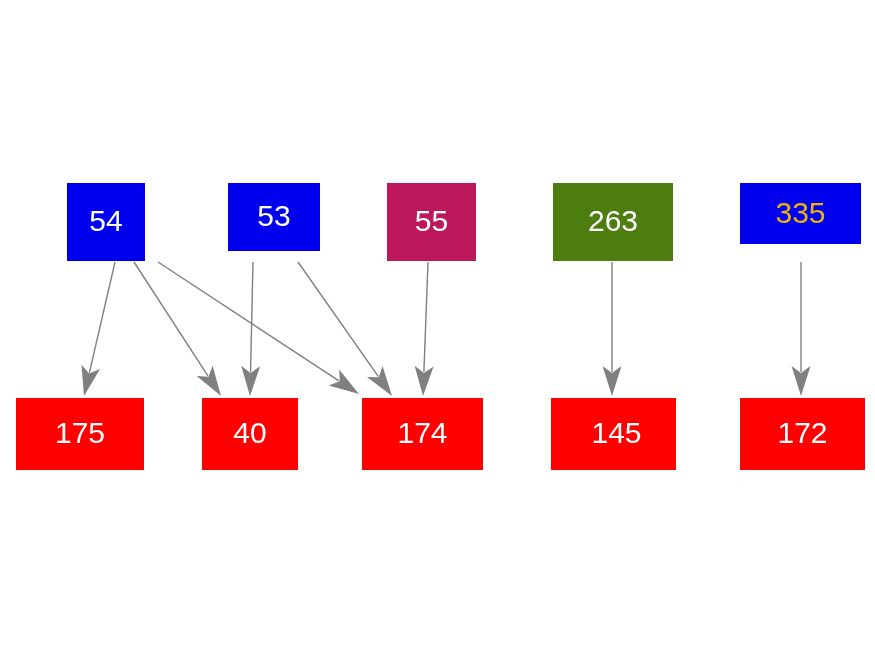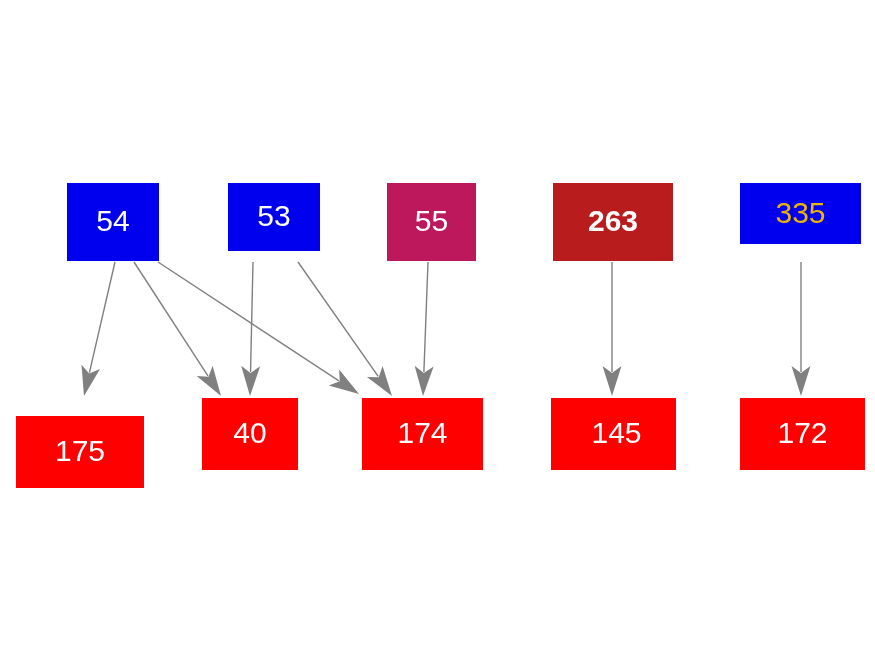--- a/index.html
+++ b/index.html
@@ -85,36 +85,36 @@
         <line x1="612" y1="262" x2="612" y2="372" stroke="#808080" stroke-width="1.4"></line>
         <polygon points="612,396 602.5,366 612,373 621.5,366" fill="#808080"></polygon>
       </g>
       <g>
         <line x1="801" y1="262" x2="801" y2="372" stroke="#808080" stroke-width="1.4"></line>
         <polygon points="801,396 791.5,366 801,373 810.5,366" fill="#808080"></polygon>
       </g>
     </svg>
 
   <div id="node-layer">
-      <div class="node node-source" style="left: 67px; top: 183px; width: 92px; height: 78px; background: rgb(0, 0, 238); color: rgb(255, 255, 255);">
+      <div class="node node-source" style="left: 67px; top: 183px; width: 78px; height: 78px; background: rgb(0, 0, 238); color: rgb(255, 255, 255);">
         <span class="node-label">54</span>
       </div>
       <div class="node node-source" style="left: 228px; top: 183px; width: 92px; height: 68px; background: rgb(0, 0, 238); color: rgb(255, 255, 255);">
         <span class="node-label">53</span>
       </div>
       <div class="node node-source" style="left: 387px; top: 183px; width: 89px; height: 78px; background: #be185d; color: rgb(255, 255, 255);">
         <span class="node-label">55</span>
       </div>
-      <div class="node node-source" style="left: 553px; top: 183px; width: 120px; height: 78px; background: #b91c1c; color: rgb(255, 255, 255); font-weight: bold;">
+      <div class="node node-source" style="left: 553px; top: 183px; width: 120px; height: 78px; background: #4d7c0f; color: rgb(255, 255, 255);">
         <span class="node-label">263</span>
       </div>
       <div class="node node-source" style="left: 740px; top: 183px; width: 121px; height: 61px; background: rgb(0, 0, 238); color: #eab308;">
         <span class="node-label">335</span>
       </div>
-      <div class="node node-target" style="left: 16px; top: 398px; width: 128px; height: 72px; background: rgb(254, 0, 0); color: rgb(255, 255, 255); margin-top: 18px;">
+      <div class="node node-target" style="left: 16px; top: 398px; width: 128px; height: 72px; background: rgb(254, 0, 0); color: rgb(255, 255, 255);">
         <span class="node-label">175</span>
       </div>
       <div class="node node-target" style="left: 202px; top: 398px; width: 96px; height: 72px; background: rgb(254, 0, 0); color: rgb(255, 255, 255);">
         <span class="node-label">40</span>
       </div>
       <div class="node node-target" style="left: 362px; top: 398px; width: 121px; height: 72px; background: rgb(254, 0, 0); color: rgb(255, 255, 255);">
         <span class="node-label">174</span>
       </div>
       <div class="node node-target" style="left: 551px; top: 398px; width: 125px; height: 72px; background: rgb(254, 0, 0); color: rgb(255, 255, 255); padding-left: 6px;">
         <span class="node-label">145</span>

